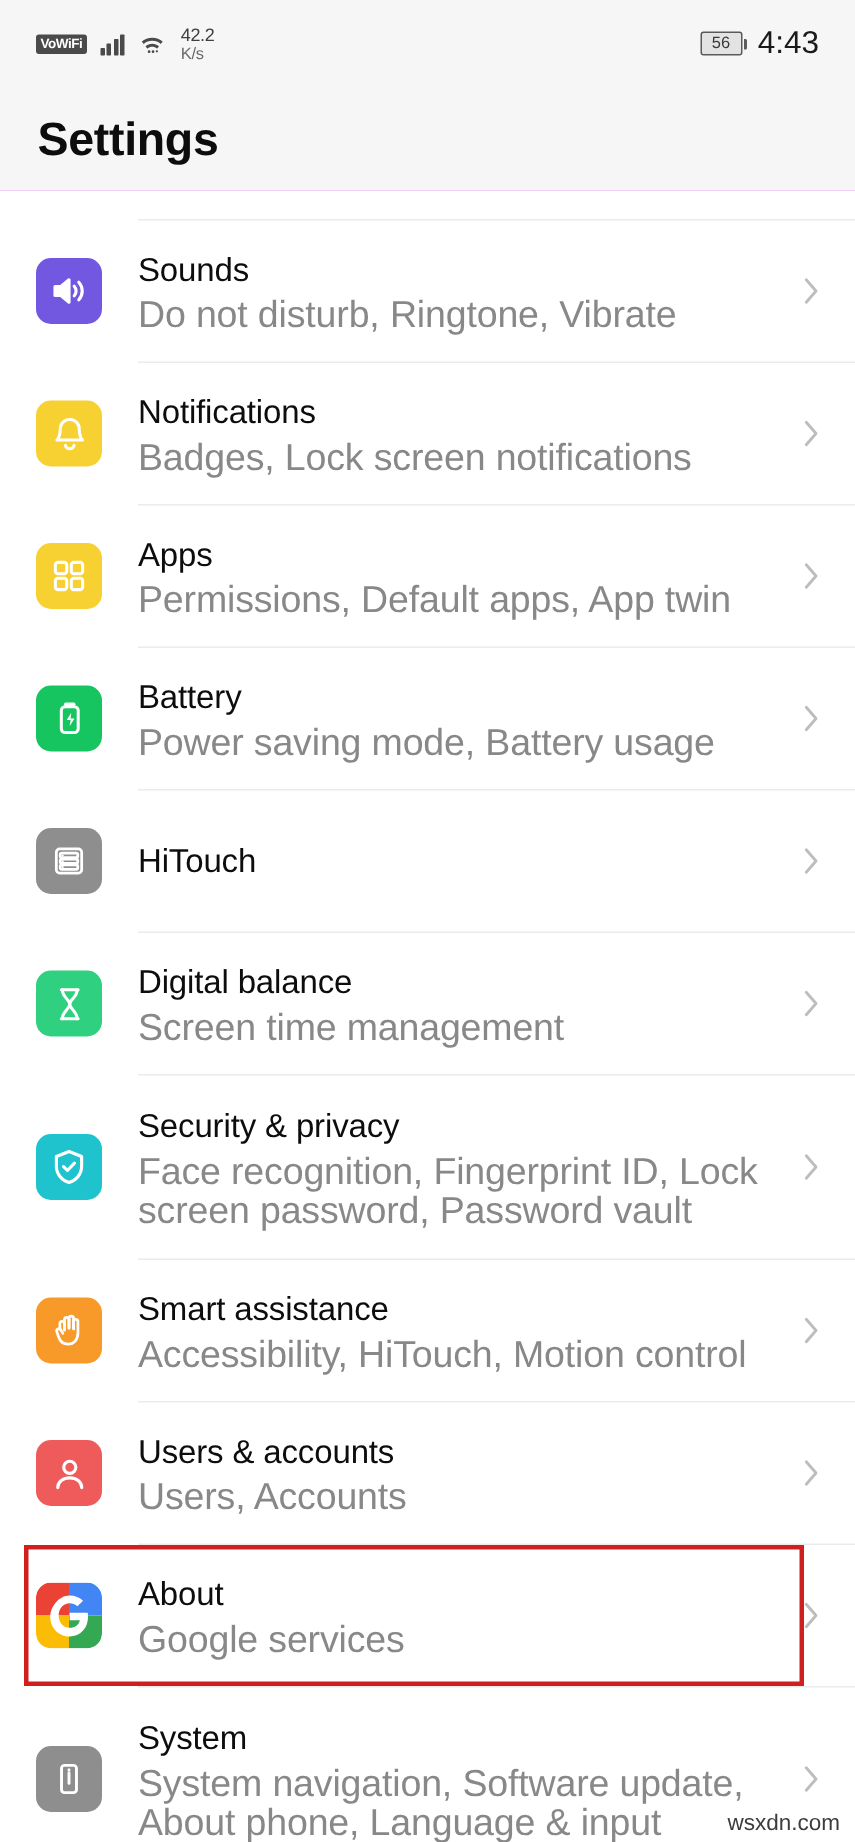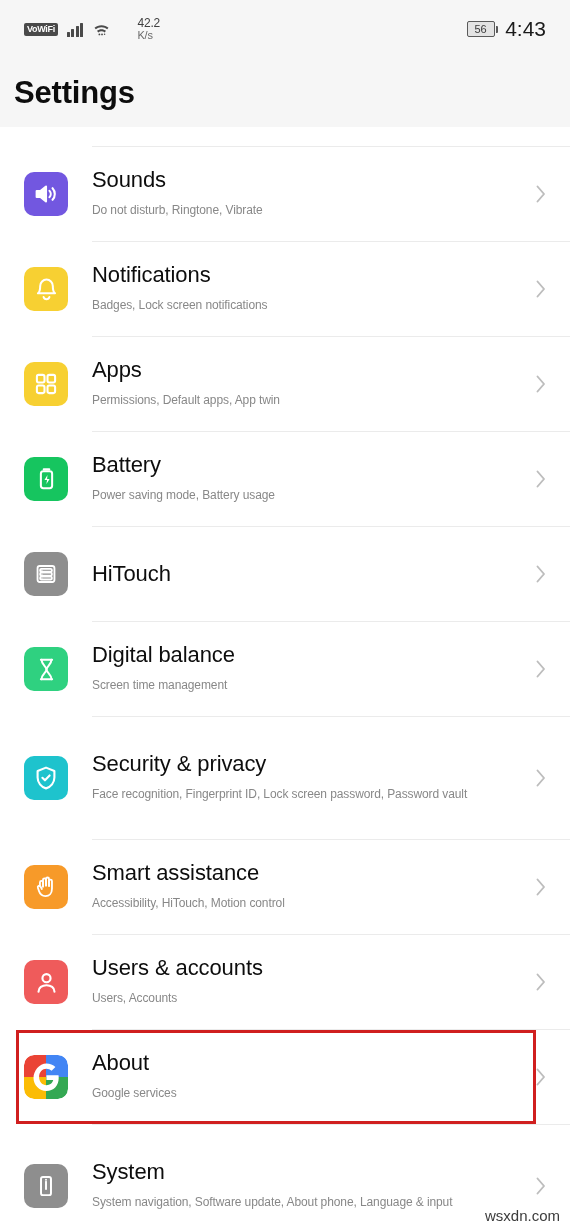--- a/index.html
+++ b/index.html
@@ -28,21 +28,20 @@
   .bars{ display:flex; align-items:flex-end; gap:1.5px; height:15px; }
   .bars i{ display:block; width:3px; background:#4a4a4a; border-radius:.5px; }
   .bars i:nth-child(1){ height:5px; }
   .bars i:nth-child(2){ height:8px; }
   .bars i:nth-child(3){ height:11px; }
   .bars i:nth-child(4){ height:14px; }
   .wifi-ic{ width:19px; height:15px; }
   .netspeed{
     font-size:12px; line-height:12px; color:#3f3f3f; text-align:left;
     letter-spacing:-0.2px;
-    margin-left:17px;
   }
   .netspeed .u{ font-size:11px; color:#6a6a6a; }
   .batt{
     position:relative; display:flex; align-items:center;
   }
   .batt-body{
     border:1.6px solid #5a5a5a; border-radius:2px;
     width:28px; height:16px; display:flex; align-items:center; justify-content:center;
     background:#e3e3e3;
   }
@@ -51,21 +50,21 @@
   .clock{ font-size:21px; color:#1a1a1a; letter-spacing:0; }
 
   
   .header{
     position:absolute; top:58px; left:0; width:570px; height:69px;
     background:#f6f6f6;
     display:flex; align-items:center;
   }
   .header h1{
     font-size:31px; font-weight:bold; color:#0d0d0d;
-    padding-left:14px; letter-spacing:-0.2px;
+    padding-left:25px; letter-spacing:-0.2px;
   }
 
   
   .list{
     position:absolute; top:127px; left:0; width:570px; height:1101px;
     background:#ffffff; overflow:hidden;
   }
   .clip-row{ height:19px; position:relative; overflow:hidden; }
   .row{
     position:relative;
@@ -77,21 +76,21 @@
   .ico{
     width:44px; height:44px; border-radius:10px; flex:0 0 44px;
     display:flex; align-items:center; justify-content:center;
     margin-right:24px;
   }
   .txt{ flex:1 1 auto; min-width:0; padding-right:10px; }
   .title{
     font-size:22px; color:#0d0d0d; line-height:28px; letter-spacing:-0.1px;
   }
   .sub{
-    font-size:12px; color:#888888; line-height:26px; margin-top:3px;
+    font-size:25px; color:#888888; line-height:26px; margin-top:3px;
     letter-spacing:-0.1px;
   }
   .chev{ flex:0 0 auto; width:16px; height:28px; }
   .divider{
     height:1px; background:#ebebeb; margin-left:92px;
   }
 
   
   .hl-wrap{ position:relative; }
   .hl-box{

